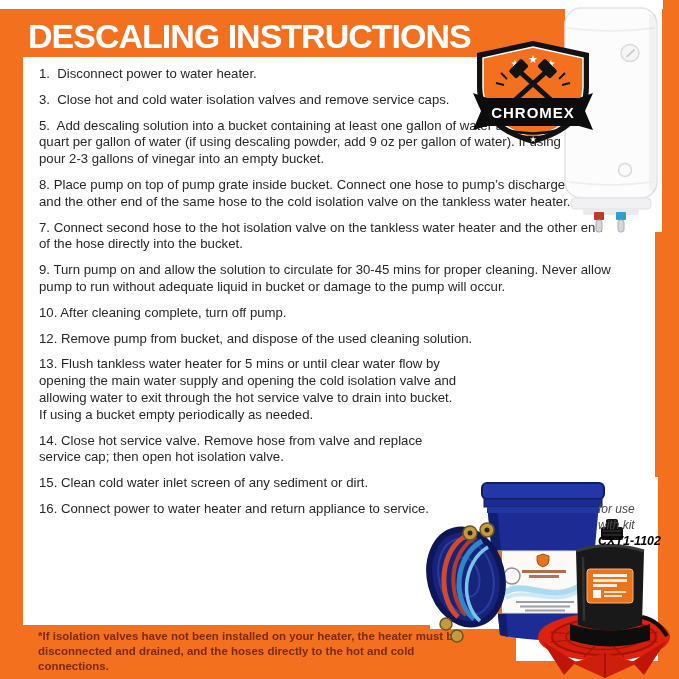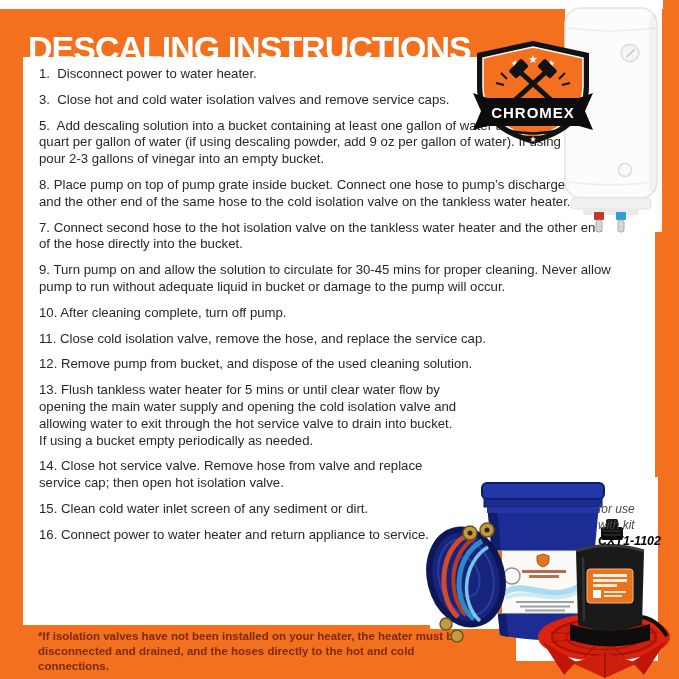--- a/index.html
+++ b/index.html
@@ -4,21 +4,21 @@
 <style>
   html, body { margin:0; padding:0; }
   body { font-family:"Liberation Sans","DejaVu Sans",sans-serif; }
   .frame {
     position:relative; width:679px; height:679px;
     background:#F3701E; overflow:hidden;
   }
   .top-strip  { position:absolute; left:0; top:0; width:663px; height:9px; background:#FFFFFF; z-index:1; }
   .heater-panel { position:absolute; left:565px; top:0; width:97px; height:232px; background:#FFFFFF; z-index:1; }
   .page-title {
-    position:absolute; left:28px; top:24px; width:540px; height:49px; margin:0;
+    position:absolute; left:28px; top:12px; width:540px; height:49px; margin:0;
     color:#FFFFFF; font-size:34px; font-weight:800; letter-spacing:-1px;
     line-height:49px; white-space:nowrap; z-index:2;
   }
   .content-box {
     position:absolute; left:23px; top:57px; width:632px; height:568px;
     background:#FFFFFF; z-index:2; box-sizing:border-box;
     padding:9px 17px 0 16px;
   }
   .step {
     margin:0 0 9px 0; max-width:574px;
@@ -50,21 +50,20 @@
   <h1 class="page-title">DESCALING INSTRUCTIONS</h1>
 
   <div class="content-box">
     <p class="step">1.  Disconnect power to water heater.</p>
     <p class="step">3.  Close hot and cold water isolation valves and remove service caps.</p>
     <p class="step">5.  Add descaling solution into a bucket containing at least one gallon of water at the ratio of 1 quart per gallon of water (if using descaling powder, add 9 oz per gallon of water). If using vinegar, pour 2-3 gallons of vinegar into an empty bucket.</p>
     <p class="step">8. Place pump on top of pump grate inside bucket. Connect one hose to pump’s discharge outlet, and the other end of the same hose to the cold isolation valve on the tankless water heater.</p>
     <p class="step">7. Connect second hose to the hot isolation valve on the tankless water heater and the other end of the hose directly into the bucket.</p>
     <p class="step">9. Turn pump on and allow the solution to circulate for 30-45 mins for proper cleaning. Never allow pump to run without adequate liquid in bucket or damage to the pump will occur.</p>
     <p class="step">10. After cleaning complete, turn off pump.</p>
-    <p class="step">11. Close cold isolation valve, remove the hose, and replace the service cap.</p>
     <p class="step">12. Remove pump from bucket, and dispose of the used cleaning solution.</p>
     <p class="step narrow">13. Flush tankless water heater for 5 mins or until clear water flow by opening the main water supply and opening the cold isolation valve and allowing water to exit through the hot service valve to drain into bucket. If using a bucket empty periodically as needed.</p>
     <p class="step narrow">14. Close hot service valve. Remove hose from valve and replace service cap; then open hot isolation valve.</p>
     <p class="step narrow">15. Clean cold water inlet screen of any sediment or dirt.</p>
     <p class="step narrow">16. Connect power to water heater and return appliance to service.</p>
   </div>
 
   <div class="footnote">*If isolation valves have not been installed on your heater, the heater must be disconnected and drained, and the hoses directly to the hot and cold connections.</div>
 
   <svg class="heater-svg" width="100" height="228" viewBox="0 0 100 228">

